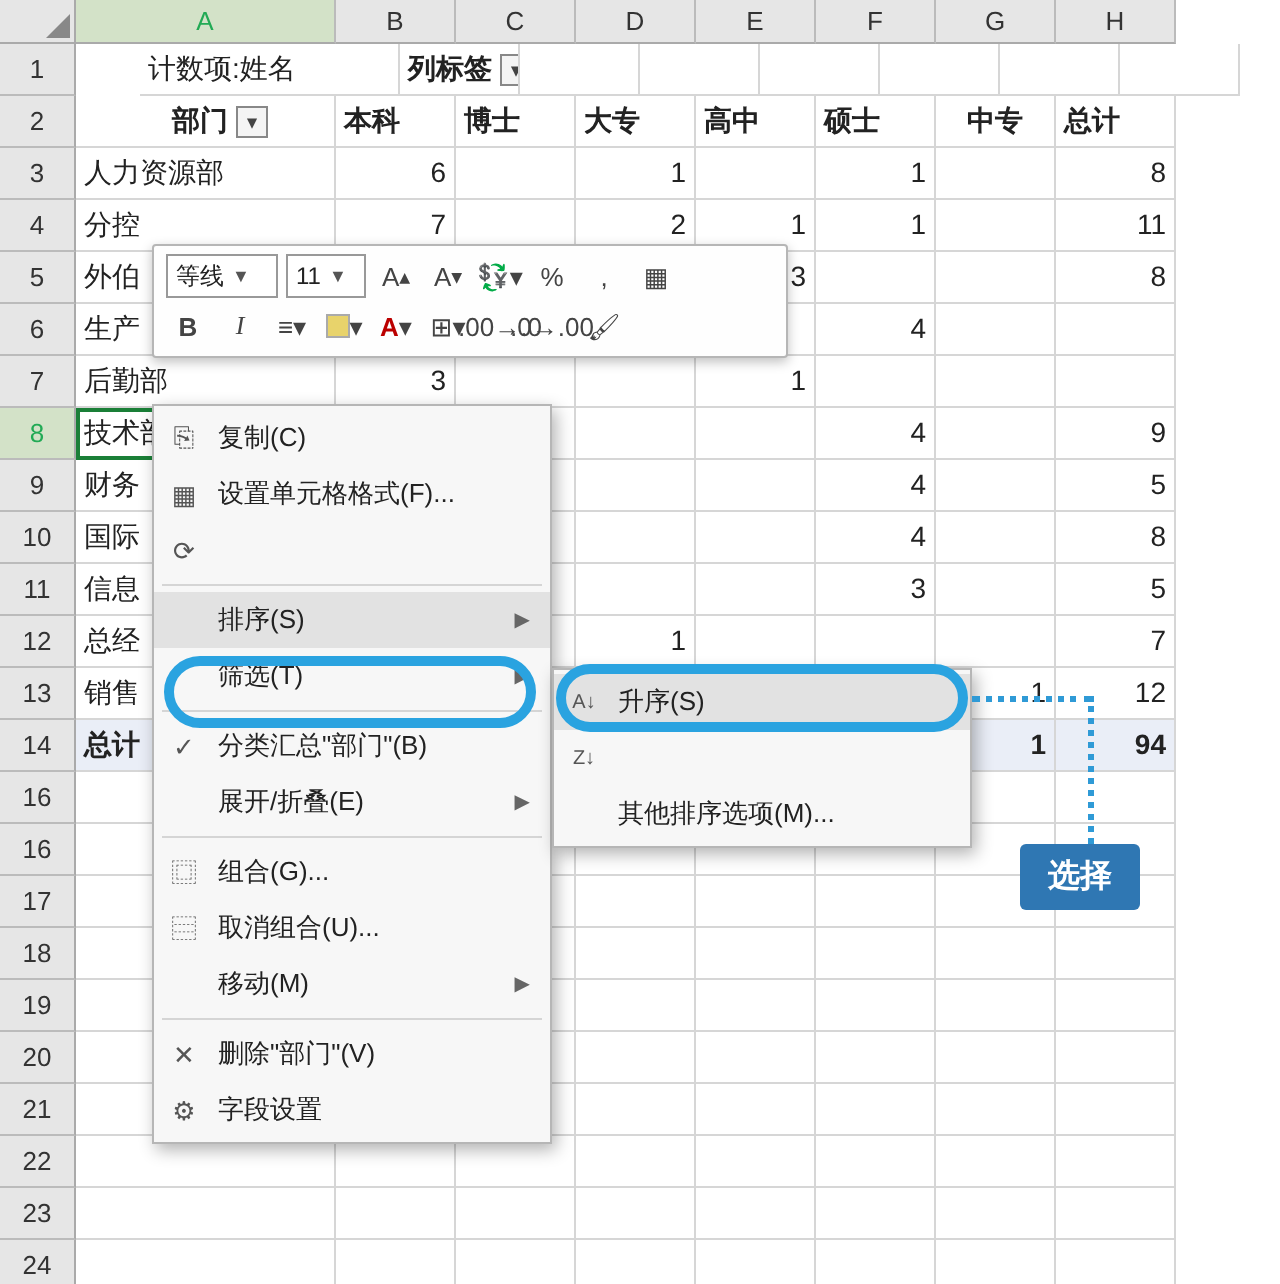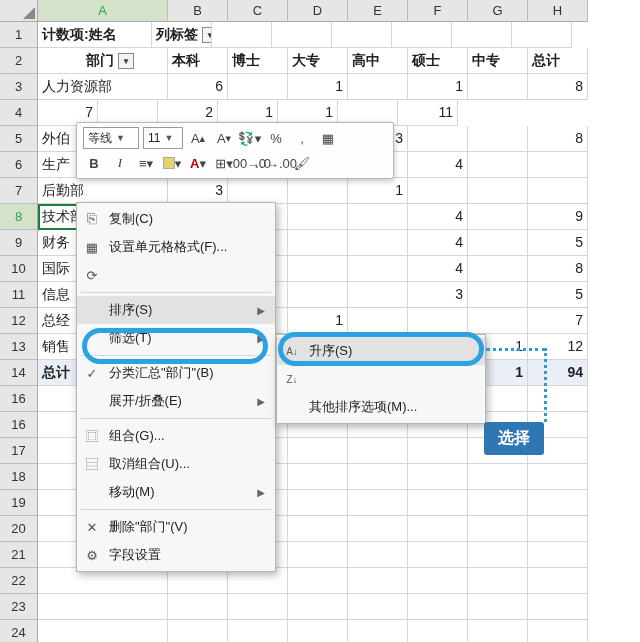--- a/index.html
+++ b/index.html
@@ -89,21 +89,21 @@
   .menu-item.hl { background:#e2e2e2; }
   
   .submenu {
     position:absolute; top:334px; left:276px; width:210px;
     background:#f7f7f7; border:1px solid #b6b6b6; box-shadow:2px 3px 8px rgba(0,0,0,.3);
     padding:2px 0; font-size:13px;
   }
   .submenu .menu-item.hl { background:#e2e2e2; }
   
   .callout-box {
-    position:absolute; top:422px; left:484px;
+    position:absolute; top:422px; left:510px;
     background:#2f77b3; color:#fff; font-weight:bold;
     padding:6px 14px; border-radius:3px; font-size:16px;
   }
   .dotted-lead {
     position:absolute; border:none; border-top:3px dotted #2f9ad6;
   }
   .dotted-lead.v { border-top:none; border-left:3px dotted #2f9ad6; }
   
   .oval-hl {
     position:absolute; border:5px solid #2aa3e0; border-radius:18px;
@@ -146,50 +146,51 @@
       <div class="row-head">18</div>
       <div class="row-head">19</div>
       <div class="row-head">20</div>
       <div class="row-head">21</div>
       <div class="row-head">22</div>
       <div class="row-head">23</div>
       <div class="row-head">24</div>
     </div>
   <div class="cells" id="cells">
       <div class="row">
-        <div class="cell" style="width: 114px; font-weight: bold;">计数项:姓名</div>
+        <div class="cell" style="width: 130px; font-weight: normal; margin-left: 32px;">计数项:姓名</div>
         <div class="cell" style="width: 60px; font-weight: bold;">列标签<span class="filter-btn">▾</span></div>
         <div class="cell" style="width: 60px;"></div>
         <div class="cell" style="width: 60px;"></div>
         <div class="cell" style="width: 60px;"></div>
         <div class="cell" style="width: 60px;"></div>
         <div class="cell" style="width: 60px;"></div>
         <div class="cell" style="width: 60px;"></div>
       </div>
       <div class="row">
         <div class="cell" style="width: 130px; font-weight: bold; padding-left: 48px;">部门<span class="filter-btn">▾</span></div>
         <div class="cell" style="width: 60px; font-weight: bold;">本科</div>
         <div class="cell" style="width: 60px; font-weight: bold;">博士</div>
         <div class="cell" style="width: 60px; font-weight: bold;">大专</div>
         <div class="cell" style="width: 60px; font-weight: bold;">高中</div>
         <div class="cell" style="width: 60px; font-weight: bold;">硕士</div>
-        <div class="cell" style="width: 60px; font-weight: bold;">中专</div>
+        <div class="cell" style="width: 60px; font-weight: bold; text-align: center;">中专</div>
         <div class="cell" style="width: 60px; font-weight: bold;">总计</div>
       </div>
       <div class="row">
         <div class="cell" style="width: 130px;">人力资源部</div>
         <div class="cell num" style="width: 60px;">6</div>
         <div class="cell" style="width: 60px;"></div>
         <div class="cell num" style="width: 60px;">1</div>
         <div class="cell" style="width: 60px;"></div>
         <div class="cell num" style="width: 60px;">1</div>
         <div class="cell" style="width: 60px;"></div>
         <div class="cell num" style="width: 60px;">8</div>
       </div>
       <div class="row">
+        <div class="cell" style="width: 130px;">分控</div>
         <div class="cell num" style="width: 60px;">7</div>
         <div class="cell" style="width: 60px;"></div>
         <div class="cell num" style="width: 60px;">2</div>
         <div class="cell num" style="width: 60px;">1</div>
         <div class="cell num" style="width: 60px;">1</div>
         <div class="cell" style="width: 60px;"></div>
         <div class="cell num" style="width: 60px;">11</div>
       </div>
       <div class="row">
         <div class="cell" style="width: 130px;">外伯</div>

